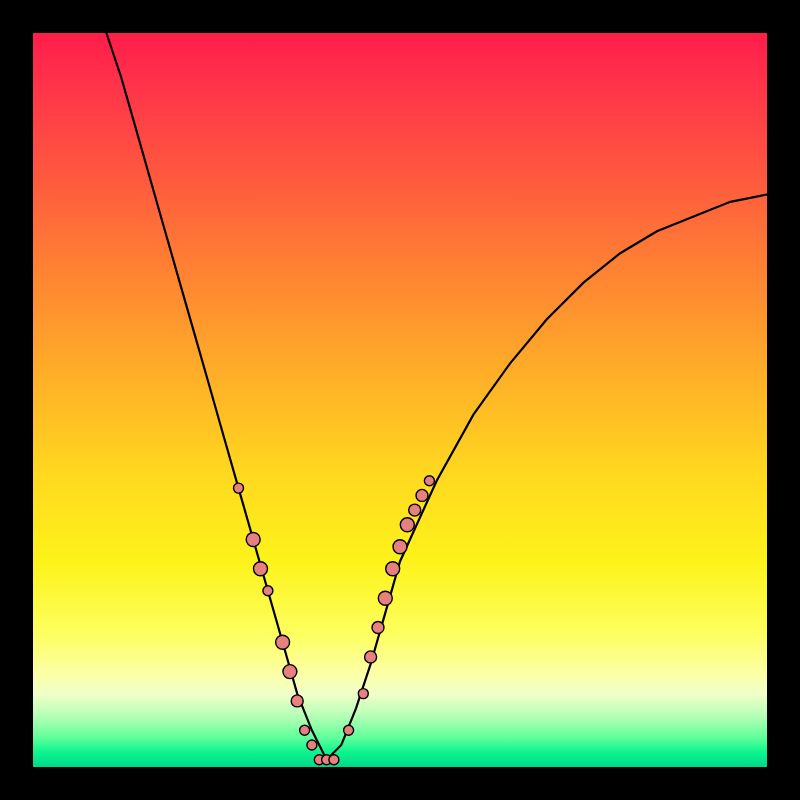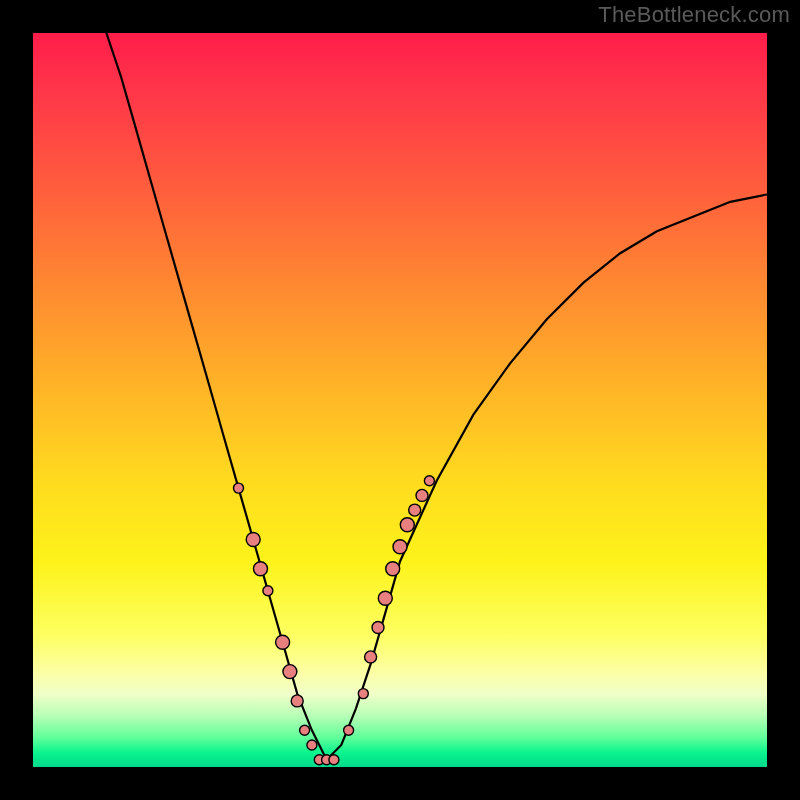--- a/index.html
+++ b/index.html
@@ -58,21 +58,20 @@
     top: 0;
     width: 734px;
     height: 734px;
     overflow: visible;
   }
 </style>
 </head>
 <body>
 
 <div class="frame">
-  <div class="watermark">TheBottleneck.com</div>
 
   <div class="plot-area">
     <svg class="curve" viewBox="0 0 734 734">
       <g>
         <path id="curve-path" fill="none" stroke="#000000" stroke-width="2.2" stroke-linecap="round" d="M73.4 0.0 L88.1 44.0 L102.8 95.4 L117.4 146.8 L132.1 198.2 L146.8 249.6 L161.5 300.9 L176.2 352.3 L190.8 403.7 L205.5 455.1 L220.2 506.5 L234.9 557.8 L249.6 609.2 L264.2 660.6 L278.9 697.3 L293.6 726.7 L308.3 712.0 L323.0 675.3 L337.6 631.2 L352.3 579.9 L367.0 528.5 L403.7 447.7 L440.4 381.7 L477.1 330.3 L513.8 286.3 L550.5 249.6 L587.2 220.2 L623.9 198.2 L660.6 183.5 L697.3 168.8 L734.0 161.5"></path>
       </g>
       <g id="markers">
           <circle cx="205.5" cy="455.1" r="5" fill="#e98080" stroke="#000000" stroke-width="1.4"></circle>
           <circle cx="220.2" cy="506.5" r="7" fill="#e98080" stroke="#000000" stroke-width="1.4"></circle>
           <circle cx="227.5" cy="535.8" r="7" fill="#e98080" stroke="#000000" stroke-width="1.4"></circle>

